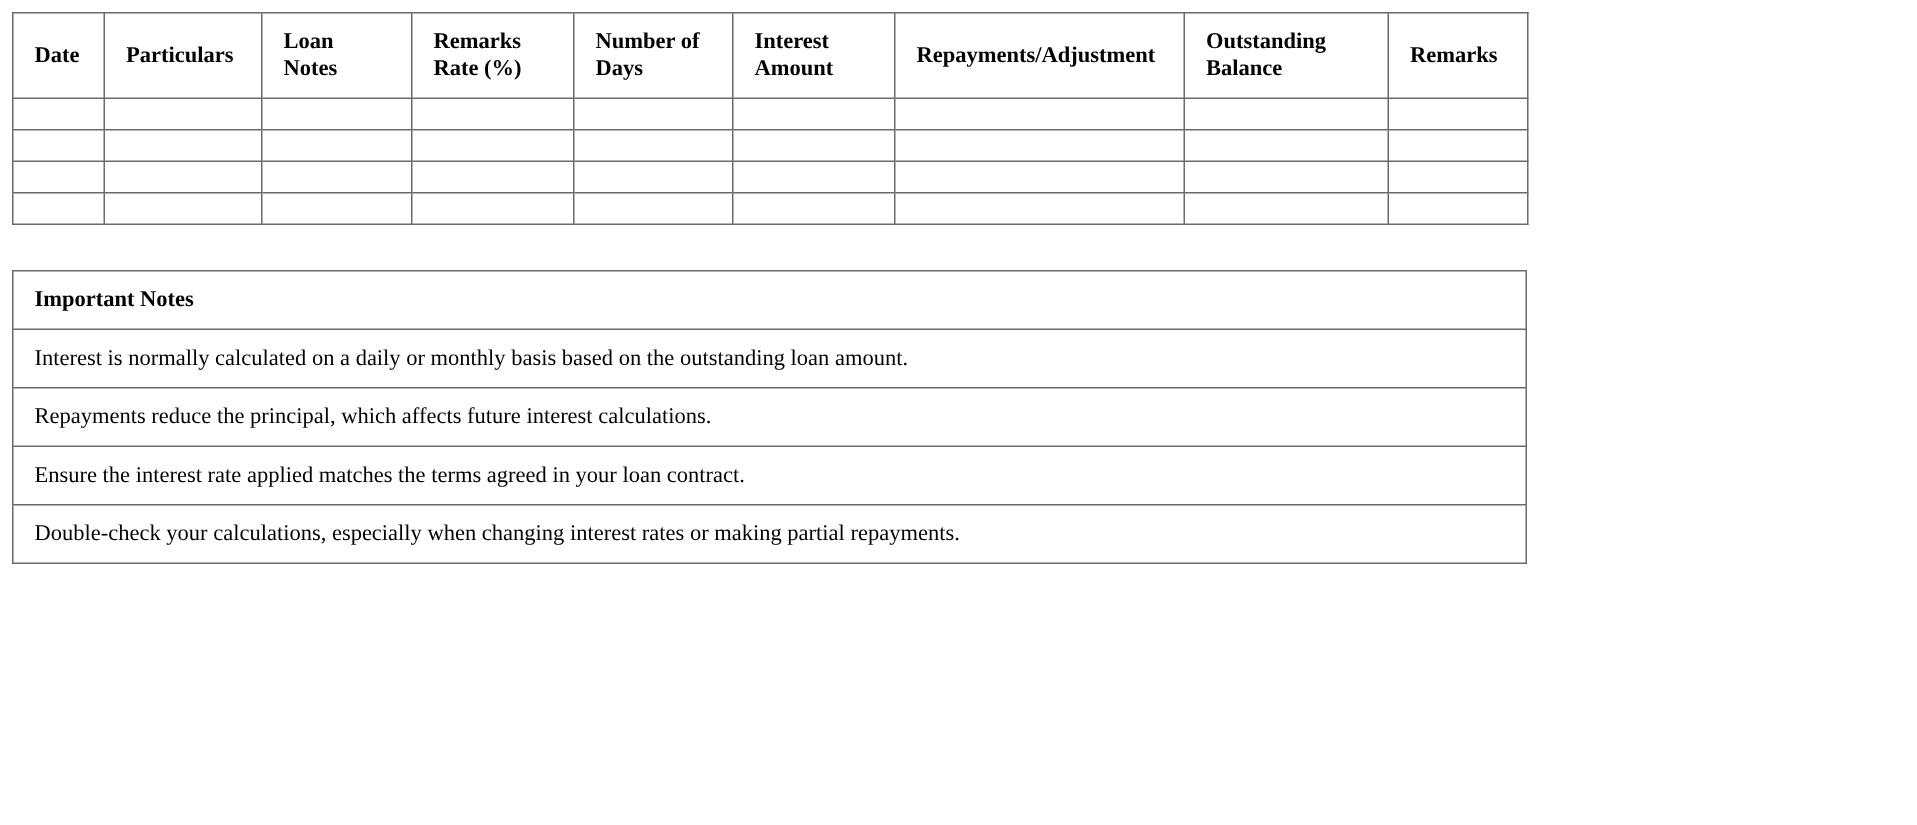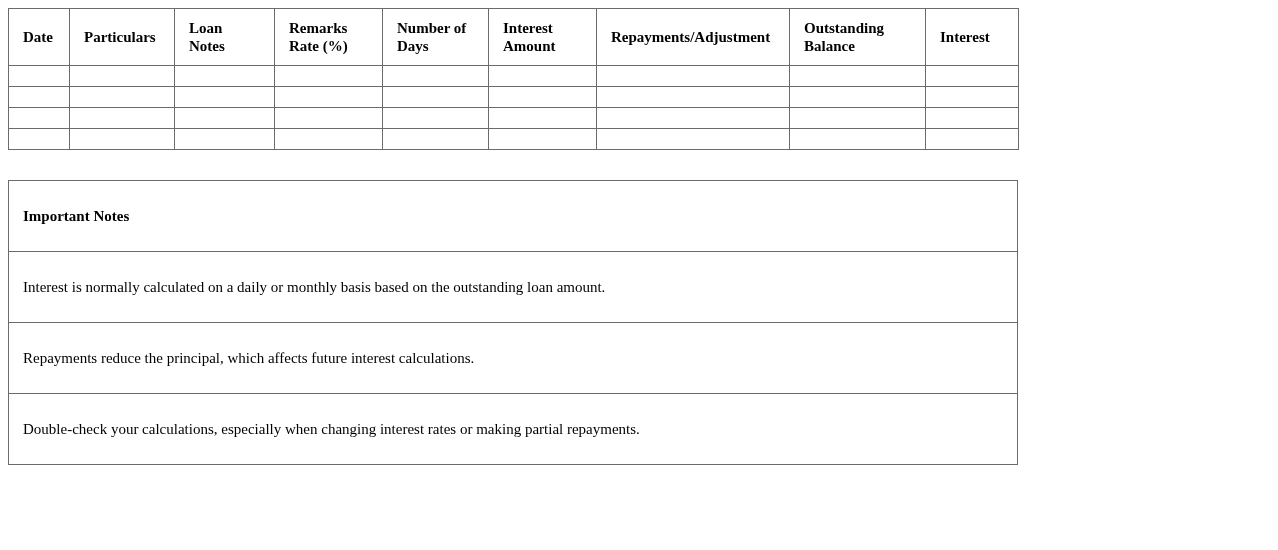--- a/index.html
+++ b/index.html
@@ -27,21 +27,21 @@
     }
     .ledger th.center { text-align: left; }
     .ledger td { height: 20px; padding: 0; }
     .notes {
       position: absolute; left: 8px; top: 180px;
       width: 1010px;
     }
     .notes td {
       border: 1px solid #6b6b6b;
       height: 38px;
-      padding: 16px 14px;
+      padding: 0 14px;
       font-size: 15px;
       vertical-align: middle;
     }
     .notes .notes-head { font-weight: bold; }
   </style>
 </head>
 <body>
 
 <table class="ledger">
   <colgroup>
@@ -58,21 +58,21 @@
   <thead>
     <tr>
       <th class="center">Date</th>
       <th class="center">Particulars</th>
       <th><span>Loan Notes</span></th>
       <th><span>Remarks Rate (%)</span></th>
       <th><span>Number of Days</span></th>
       <th><span>Interest Amount</span></th>
       <th class="center">Repayments/Adjustment</th>
       <th><span>Outstanding Balance</span></th>
-      <th class="center">Interest</th>
+      <th class="center">Remarks</th>
     </tr>
   </thead>
   <tbody>
     <tr>
       <td></td>
       <td></td>
       <td></td>
       <td></td>
       <td></td>
       <td></td>
@@ -121,16 +121,19 @@
     <tr>
       <td class="notes-head">Important Notes</td>
     </tr>
     <tr>
       <td>Interest is normally calculated on a daily or monthly basis based on the outstanding loan amount.</td>
     </tr>
     <tr>
       <td>Repayments reduce the principal, which affects future interest calculations.</td>
     </tr>
     <tr>
+      <td>Ensure the interest rate applied matches the terms agreed in your loan contract.</td>
+    </tr>
+    <tr>
       <td>Double-check your calculations, especially when changing interest rates or making partial repayments.</td>
     </tr>
   </tbody>
 </table>
 
 </body></html>

